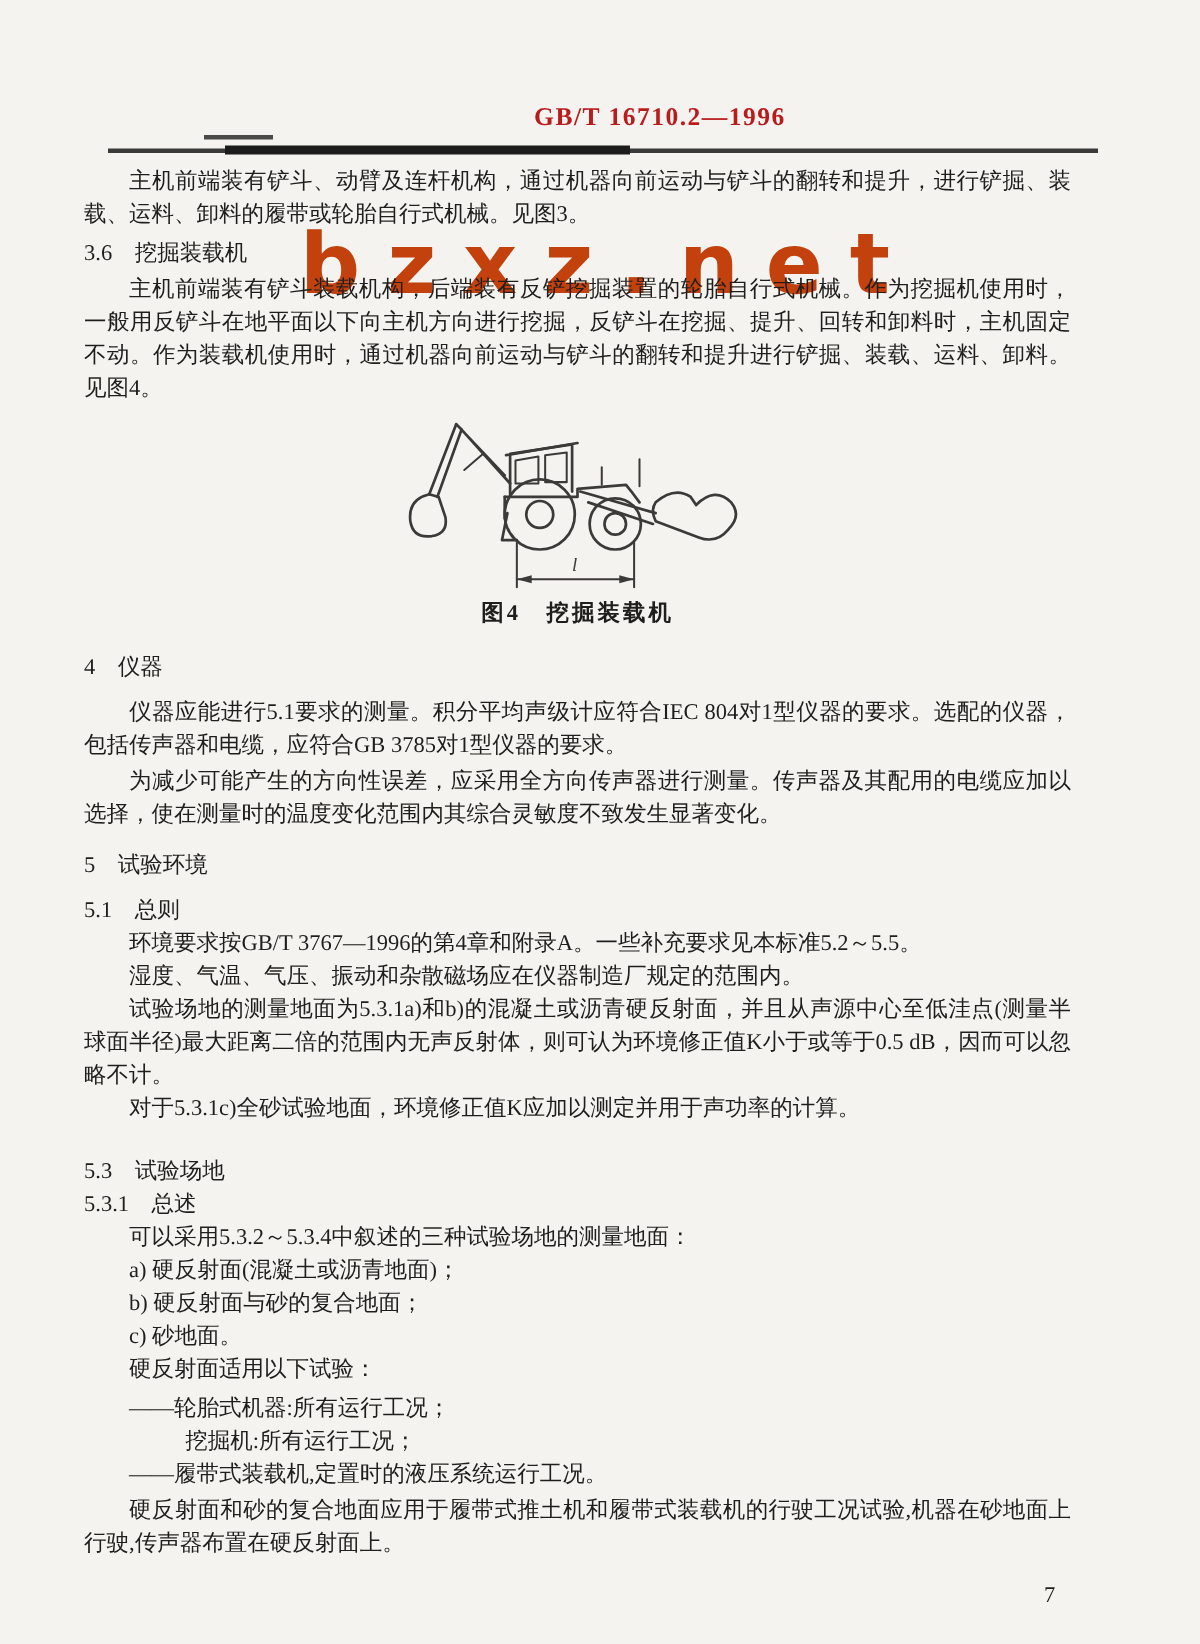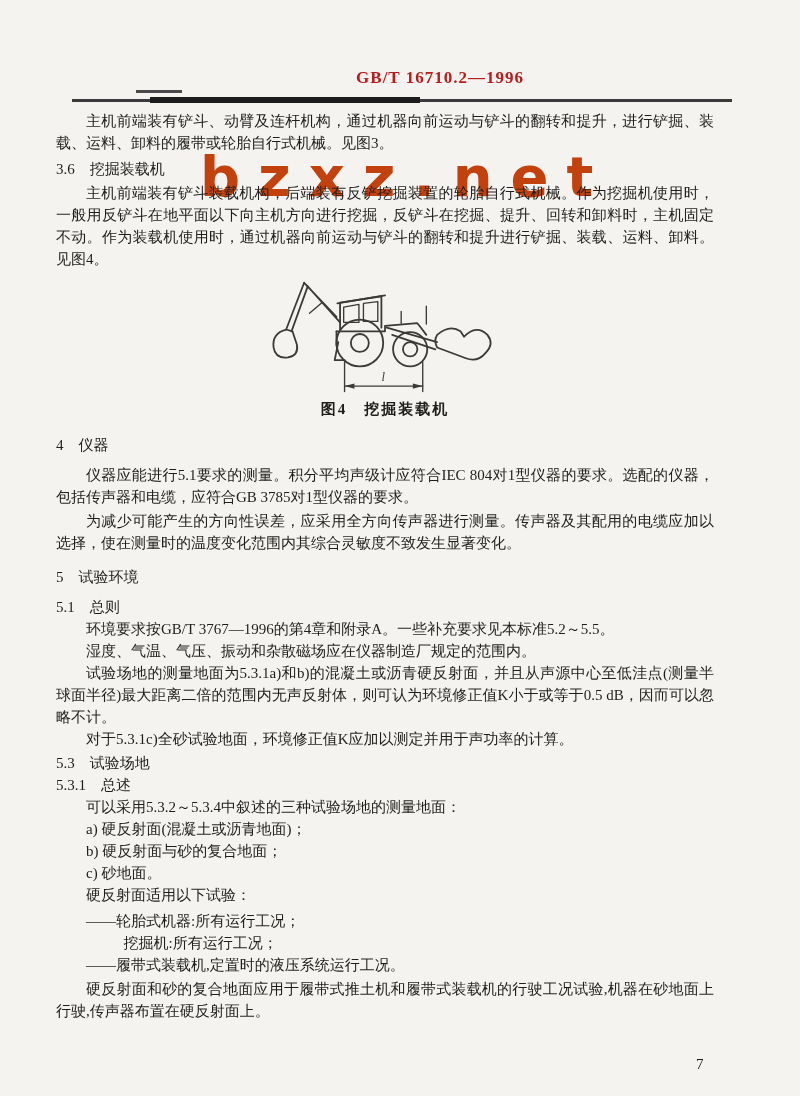--- a/index.html
+++ b/index.html
@@ -26,21 +26,21 @@
     position:absolute;left:56px;top:110px;width:658px;z-index:1;
     font-size:15px;line-height:22px;text-align:justify;
   }
   .p{margin:0;text-indent:2em;}
   .h{margin:0;font-weight:normal;text-indent:0;}
   .h36{margin-top:4px;}
   .h4{margin-top:14px;}
   .h5{margin-top:12px;}
   .h51{margin-top:8px;}
   .h52{margin-top:2px;}
-  .h53{margin-top:2px;}
+  .h53{margin-top:20px;}
   .p2{margin-top:2px;}
   .pa8{margin-top:8px;}
   .item{margin:0 0 0 2em;text-indent:0;}
   .dash{margin:4px 0 0 2em;text-indent:0;}
   .dash2{margin:0 0 0 2em;text-indent:0;}
   .subitem{margin:0 0 0 4.5em;text-indent:0;}
   .fig{margin-top:2px;text-align:center;}
   .fig svg{display:block;margin:0 auto;}
   .figcap{font-weight:bold;font-size:15px;letter-spacing:2px;margin-top:2px;}
   .pagenum{position:absolute;left:696px;top:1056px;font-size:15px;z-index:2;}

